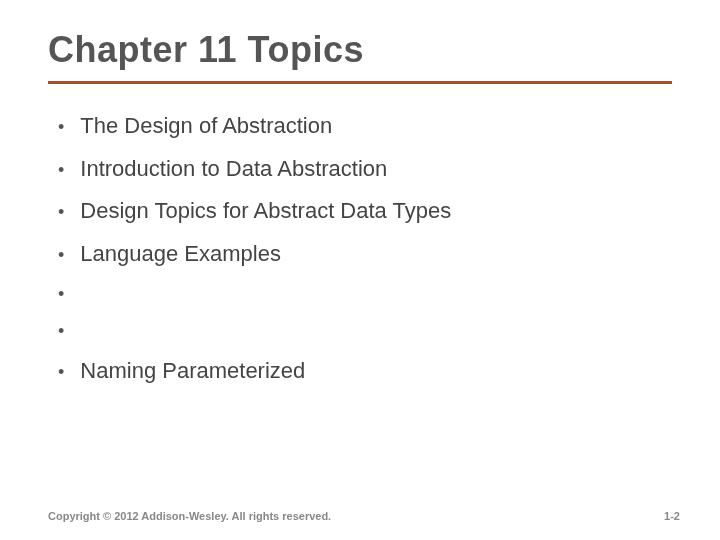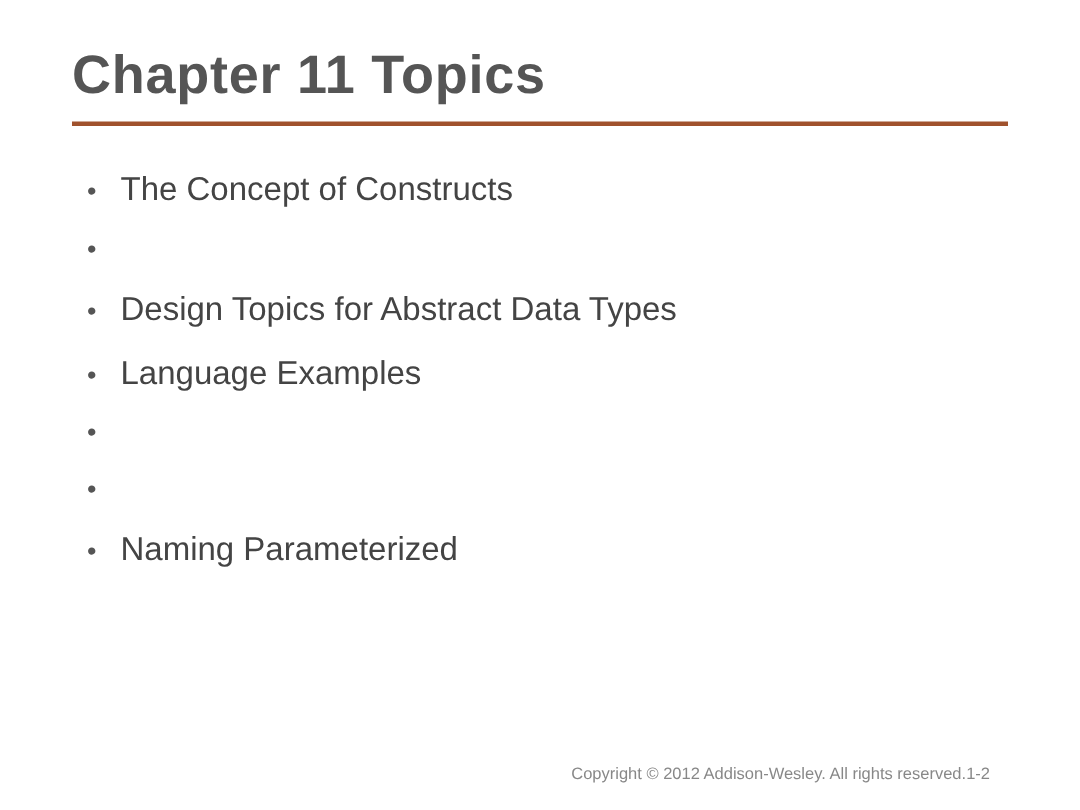--- a/index.html
+++ b/index.html
@@ -68,24 +68,25 @@
     }
 
     .bullet-text {
       color: #444444;
     }
 
     .footer {
       position: absolute;
       bottom: 18px;
       left: 48px;
-      right: 60px;
+      right: 40px;
       display: flex;
-      justify-content: flex-end;
+      justify-content: space-between;
       align-items: center;
+      font-weight: bold;
     }
 
     .footer-copyright {
       font-size: 11px;
       color: #888888;
     }
 
     .footer-page {
       font-size: 11px;
       color: #888888;
@@ -96,24 +97,25 @@
 
 <div class="slide">
   <div class="title-area">
     <h1 class="title">Chapter 11 Topics</h1>
     <div class="title-divider"></div>
   </div>
 
   <ul class="bullet-list">
   <li>
         <span class="bullet-dot">•</span>
-        <span class="bullet-text">The Concept of Constructs</span>
+        <span class="bullet-text">The Design of Abstraction</span>
       </li>
       <li>
         <span class="bullet-dot">•</span>
+        <span class="bullet-text">Introduction to Data Abstraction</span>
       </li>
       <li>
         <span class="bullet-dot">•</span>
         <span class="bullet-text">Design Topics for Abstract Data Types</span>
       </li>
       <li>
         <span class="bullet-dot">•</span>
         <span class="bullet-text">Language Examples</span>
       </li>
       <li>

